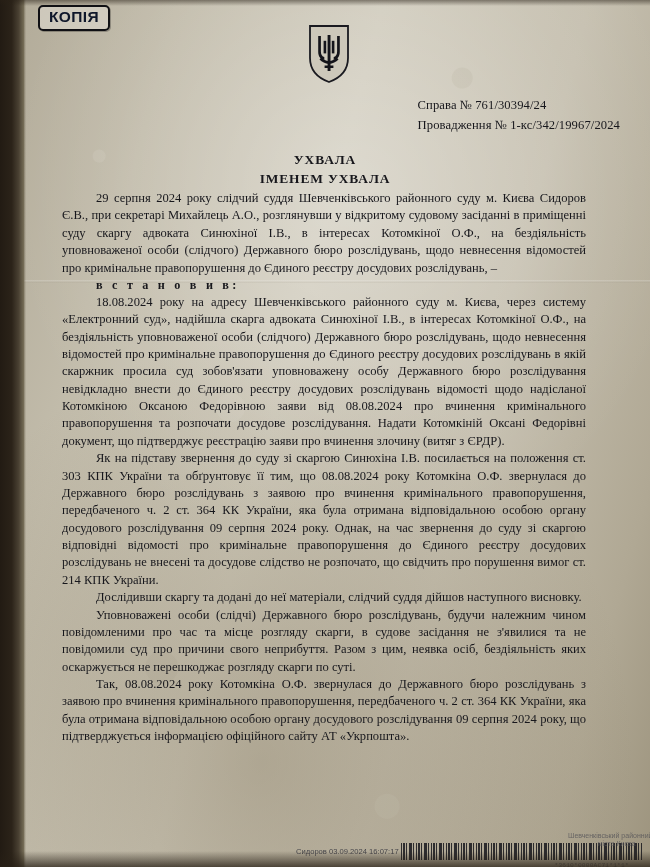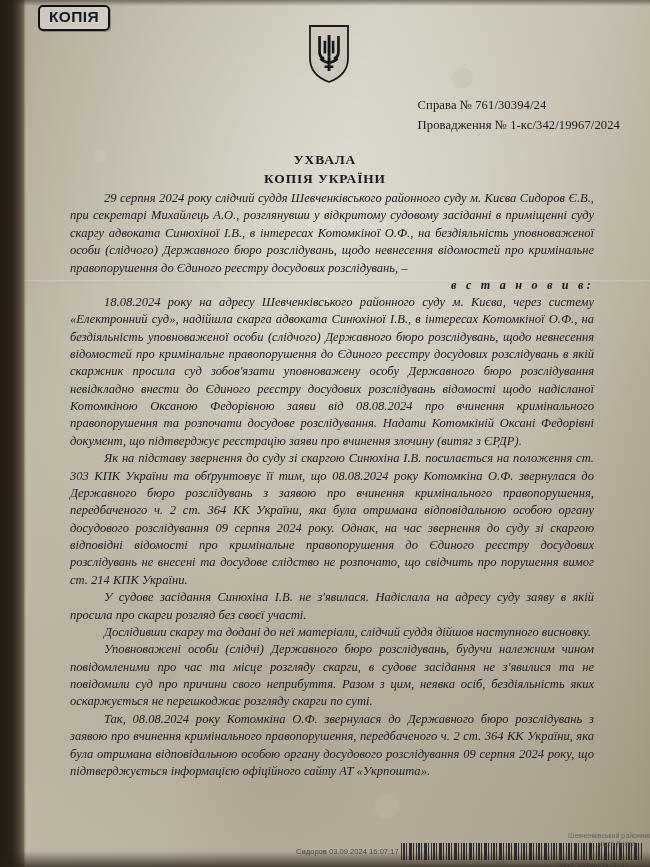--- a/index.html
+++ b/index.html
@@ -126,35 +126,34 @@
     font-weight: bold;
     font-size: 13.4px;
     line-height: 1.42;
     letter-spacing: .9px;
     margin-top: 12px;
   }
 
   
   .body-text {
     position: absolute;
-    left: 70px; top: 190px;
+    left: 62px; top: 190px;
     width: 524px;
     font-size: 12.55px;
     line-height: 1.385;
     text-align: justify;
     text-justify: inter-word;
-    font-style: italic;
   }
   .body-text p {
     margin: 0 0 0 0;
     text-indent: 34px;
   }
 
   .vstanoviv {
-    text-align: right;
+    text-align: left;
     text-indent: 0;
     font-weight: bold;
     font-size: 12.2px;
     letter-spacing: 3.2px;
     margin: 12px 0 11px 0;
   }
 
   
   .reg-stamp {
     position: absolute;
@@ -246,31 +245,30 @@
       </svg>
     </div>
 
     <div class="case-block">
       <div>Справа № 761/30394/24</div>
       <div>Провадження № 1-кс/342/19967/2024</div>
     </div>
 
     <div class="doc-title">
       <div>УХВАЛА</div>
-      <div>КОПІЯ УКРАЇНИ</div>
+      <div>ІМЕНЕМ УХВАЛА</div>
     </div>
 
     <div class="body-text">
       <p>29 серпня 2024 року слідчий суддя Шевченківського районного суду м. Києва Сидоров Є.В., при секретарі Михайлець А.О., розглянувши у відкритому судовому засіданні в приміщенні суду скаргу адвоката Синюхіної І.В., в інтересах Котомкіної О.Ф., на бездіяльність уповноваженої особи (слідчого) Державного бюро розслідувань, щодо невнесення відомостей про кримінальне правопорушення до Єдиного реєстру досудових розслідувань, –</p>
 
       <p class="vstanoviv">в с т а н о в и в:</p>
 
       <p>18.08.2024 року на адресу Шевченківського районного суду м. Києва, через систему «Електронний суд», надійшла скарга адвоката Синюхіної І.В., в інтересах Котомкіної О.Ф., на бездіяльність уповноваженої особи (слідчого) Державного бюро розслідувань, щодо невнесення відомостей про кримінальне правопорушення до Єдиного реєстру досудових розслідувань в якій скаржник просила суд зобов'язати уповноважену особу Державного бюро розслідування невідкладно внести до Єдиного реєстру досудових розслідувань відомості щодо надісланої Котомкіною Оксаною Федорівною заяви від 08.08.2024 про вчинення кримінального правопорушення та розпочати досудове розслідування. Надати Котомкіній Оксані Федорівні документ, що підтверджує реєстрацію заяви про вчинення злочину (витяг з ЄРДР).</p>
       <p>Як на підставу звернення до суду зі скаргою Синюхіна І.В. посилається на положення ст. 303 КПК України та обґрунтовує її тим, що 08.08.2024 року Котомкіна О.Ф. звернулася до Державного бюро розслідувань з заявою про вчинення кримінального правопорушення, передбаченого ч. 2 ст. 364 КК України, яка була отримана відповідальною особою органу досудового розслідування 09 серпня 2024 року. Однак, на час звернення до суду зі скаргою відповідні відомості про кримінальне правопорушення до Єдиного реєстру досудових розслідувань не внесені та досудове слідство не розпочато, що свідчить про порушення вимог ст. 214 КПК України.</p>
-      <p>У судове засідання Синюхіна І.В. не з'явилася. Надіслала на адресу суду заяву в якій просила про скарги розгляд без своєї участі.</p>
       <p>Дослідивши скаргу та додані до неї матеріали, слідчий суддя дійшов наступного висновку.</p>
       <p>Уповноважені особи (слідчі) Державного бюро розслідувань, будучи належним чином повідомленими про час та місце розгляду скарги, в судове засідання не з'явилися та не повідомили суд про причини свого неприбуття. Разом з цим, неявка осіб, бездіяльність яких оскаржується не перешкоджає розгляду скарги по суті.</p>
       <p>Так, 08.08.2024 року Котомкіна О.Ф. звернулася до Державного бюро розслідувань з заявою про вчинення кримінального правопорушення, передбаченого ч. 2 ст. 364 КК України, яка була отримана відповідальною особою органу досудового розслідування 09 серпня 2024 року, що підтверджується інформацією офіційного сайту АТ «Укрпошта».</p>
     </div>
 
     <div class="reg-stamp">
       <div class="reg-signer">Сидоров 03.09.2024 16:07:17</div>
       <div class="reg-bars">
         <div class="reg-court">
           <div>Шевченківський районний суд</div>

